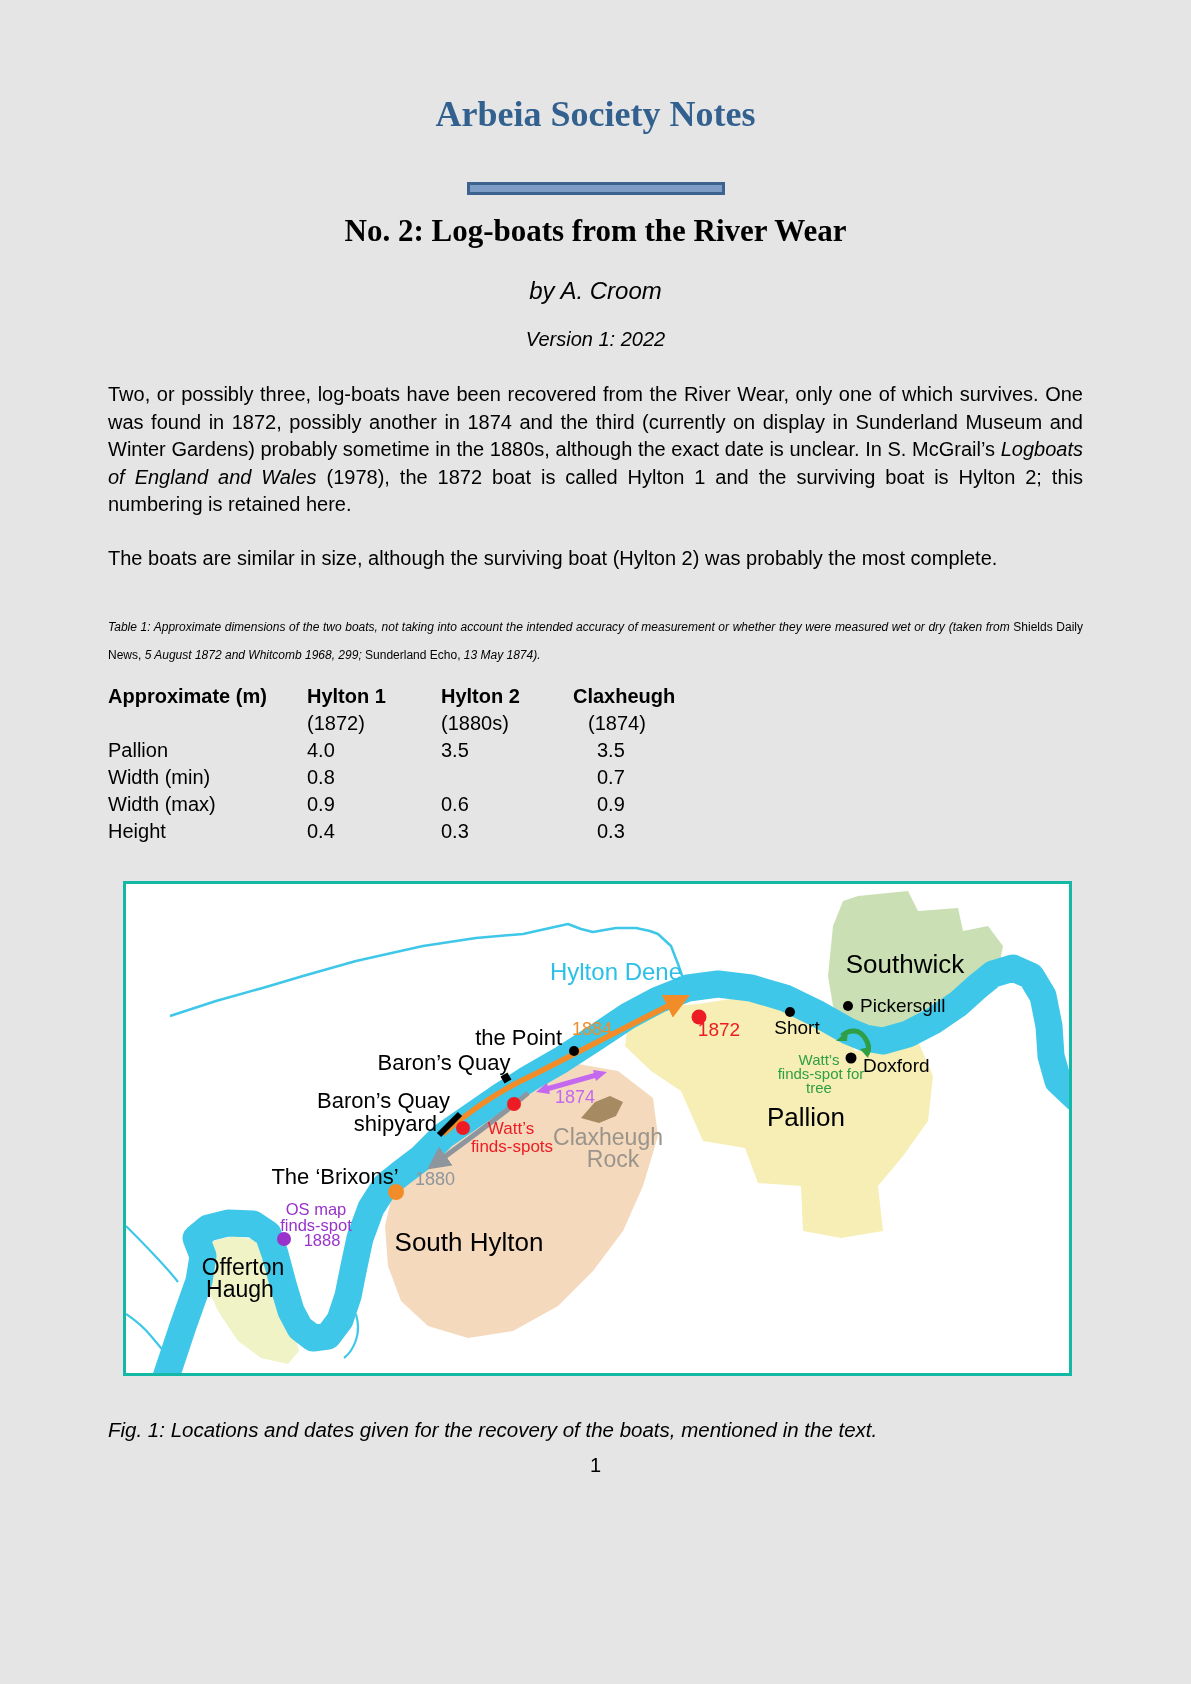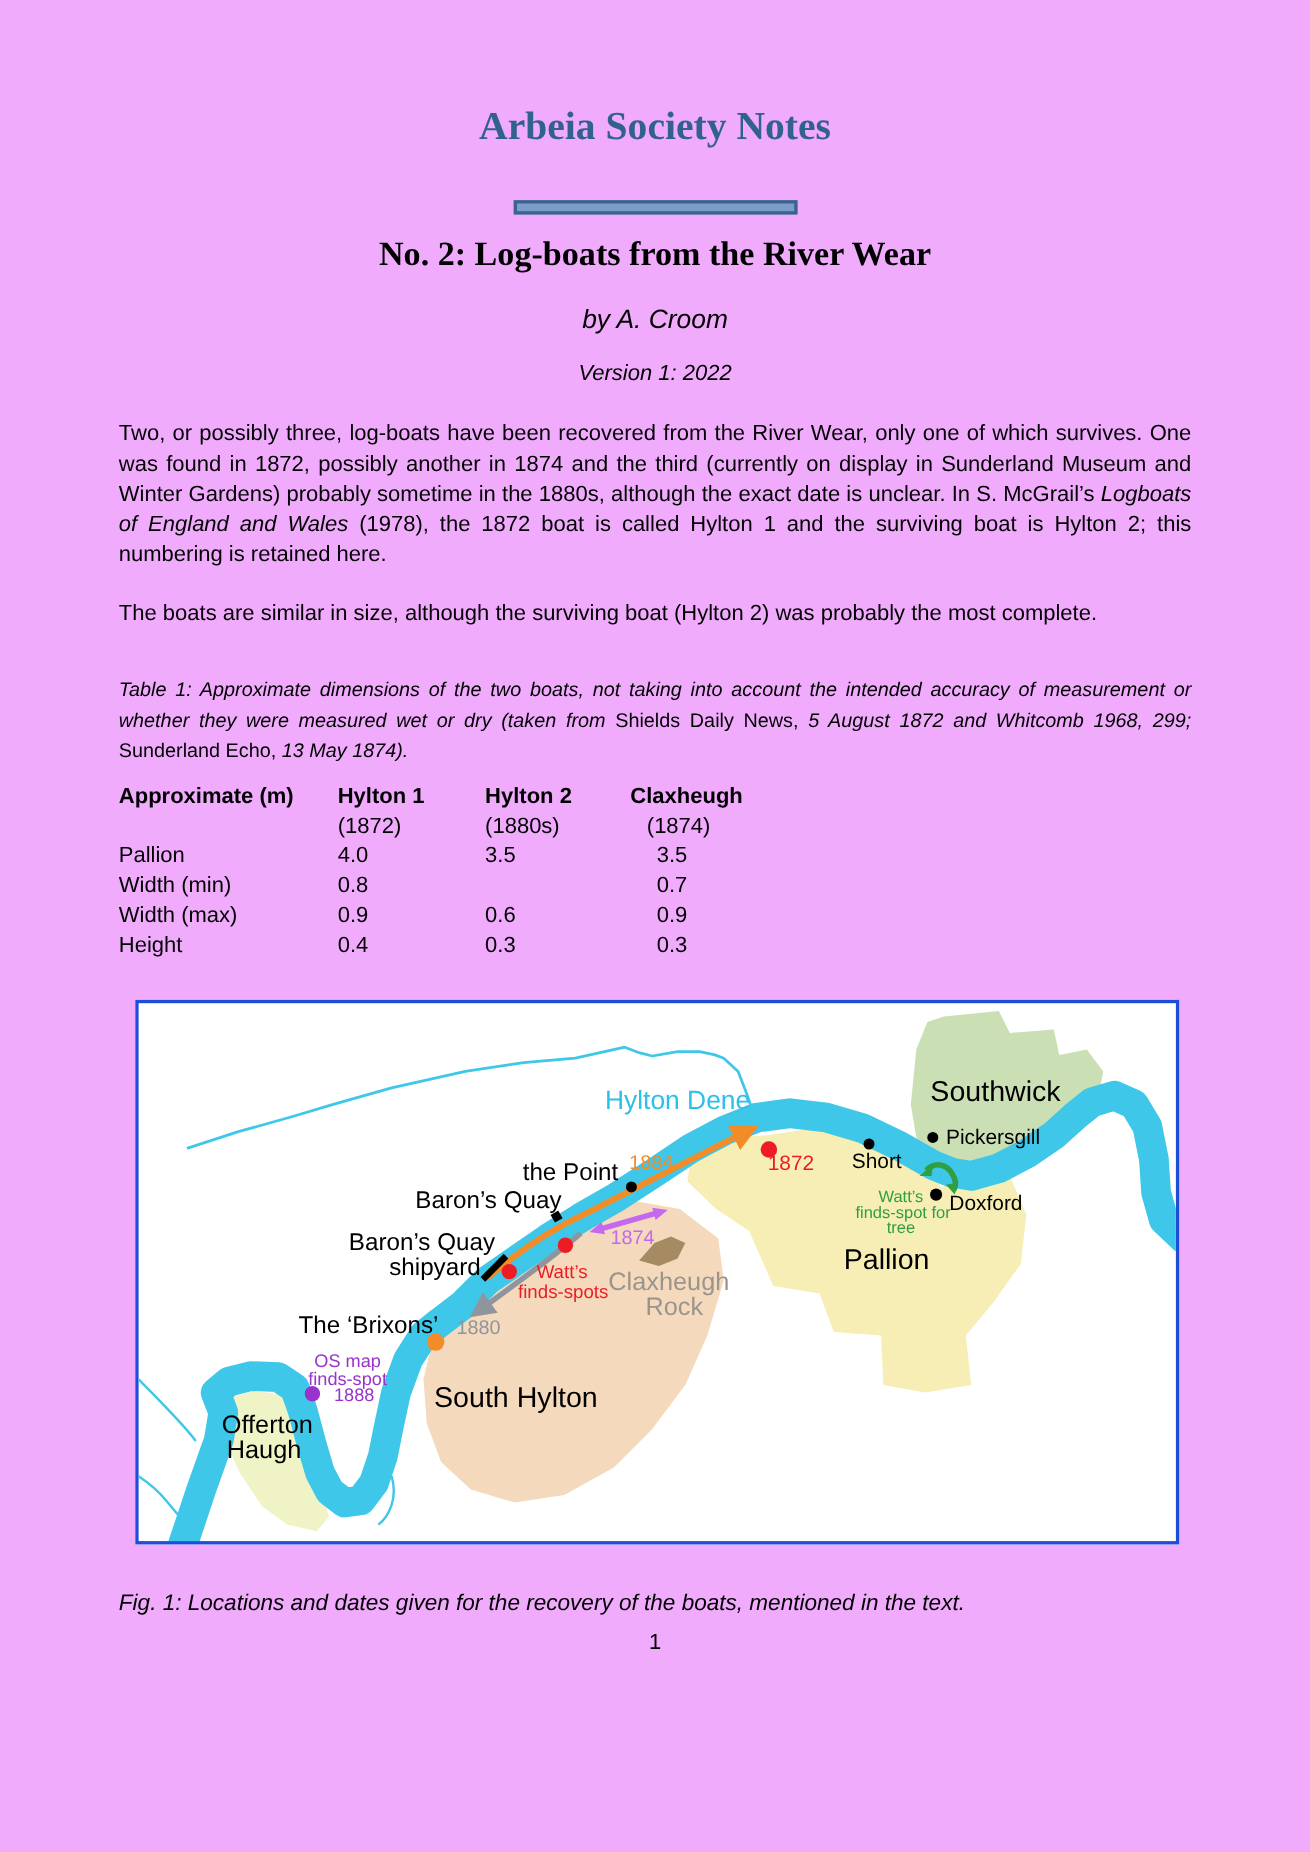--- a/index.html
+++ b/index.html
@@ -1,38 +1,38 @@
 <!DOCTYPE html>
 <html><head>
 <meta charset="utf-8">
 <style>
   html,body{margin:0;padding:0;background:#ffffff;}
   body{width:1191px;height:1684px;overflow:hidden;font-family:"Liberation Sans",sans-serif;color:#000;}
-  .page{width:1191px;height:1684px;position:relative;background:#f0abfc;}
+  .page{width:1191px;height:1684px;position:relative;background:#e5e5e5;}
   .content{padding:0 108px;}
   .series-title{font-family:"Liberation Serif","DejaVu Serif",serif;font-weight:bold;font-size:36px;line-height:40px;text-align:center;color:#33618F;margin:0;padding-top:94px;}
   .divider{width:252px;height:7px;background:#7d9cc6;border:3px solid #3c6390;margin:48px auto 0 auto;}
   .doc-title{font-family:"Liberation Serif","DejaVu Serif",serif;font-weight:bold;font-size:31px;line-height:36px;text-align:center;color:#000;margin:0;padding-top:18px;}
   .byline{font-style:italic;font-size:24px;line-height:24px;text-align:center;margin:0;padding-top:30px;}
   .version{font-style:italic;font-size:20px;line-height:24px;text-align:center;margin:4px;padding-top:20px;}
   .body-par{font-size:20px;line-height:27.5px;text-align:justify;margin:0;padding-top:26px;}
   .body-par .it{font-style:italic;}
-  .tbl-caption{font-size:18px;line-height:27.5px;text-align:justify;margin:0;padding-top:42px;}
+  .tbl-caption{font-size:12px;line-height:27.5px;text-align:justify;margin:0;padding-top:42px;}
   .tbl-caption .it{font-style:italic;}
   .tbl-caption .up{font-style:normal;}
   table.dims{border-collapse:collapse;margin-top:14px;font-size:20px;}
   table.dims td{padding:0;line-height:27px;vertical-align:top;}
   table.dims td.c1{width:199px;}
   table.dims td.c2{width:134px;}
   table.dims td.c3{width:132px;}
   table.dims td.c4{width:180px;}
   table.dims tr.hdr td{font-weight:bold;}
   table.dims td.ind{padding-left:15px;}
   table.dims td.ind2{padding-left:24px;}
-  .map-wrap{margin-top:36px;margin-left:15px;width:943px;height:489px;border:3px solid #1d4ed8;background:#fff;}
+  .map-wrap{margin-top:36px;margin-left:15px;width:943px;height:489px;border:3px solid #14b8a6;background:#fff;}
   .fig-caption{font-style:italic;font-size:20.5px;line-height:27px;margin:0;padding-top:40px;}
   .page-num{font-size:20px;line-height:24px;text-align:center;margin:0;padding-top:10px;}
   svg text{font-family:"Liberation Sans",sans-serif;}
 </style>
 </head>
 <body>
 
 <div class="page">
   <div class="content">
 

